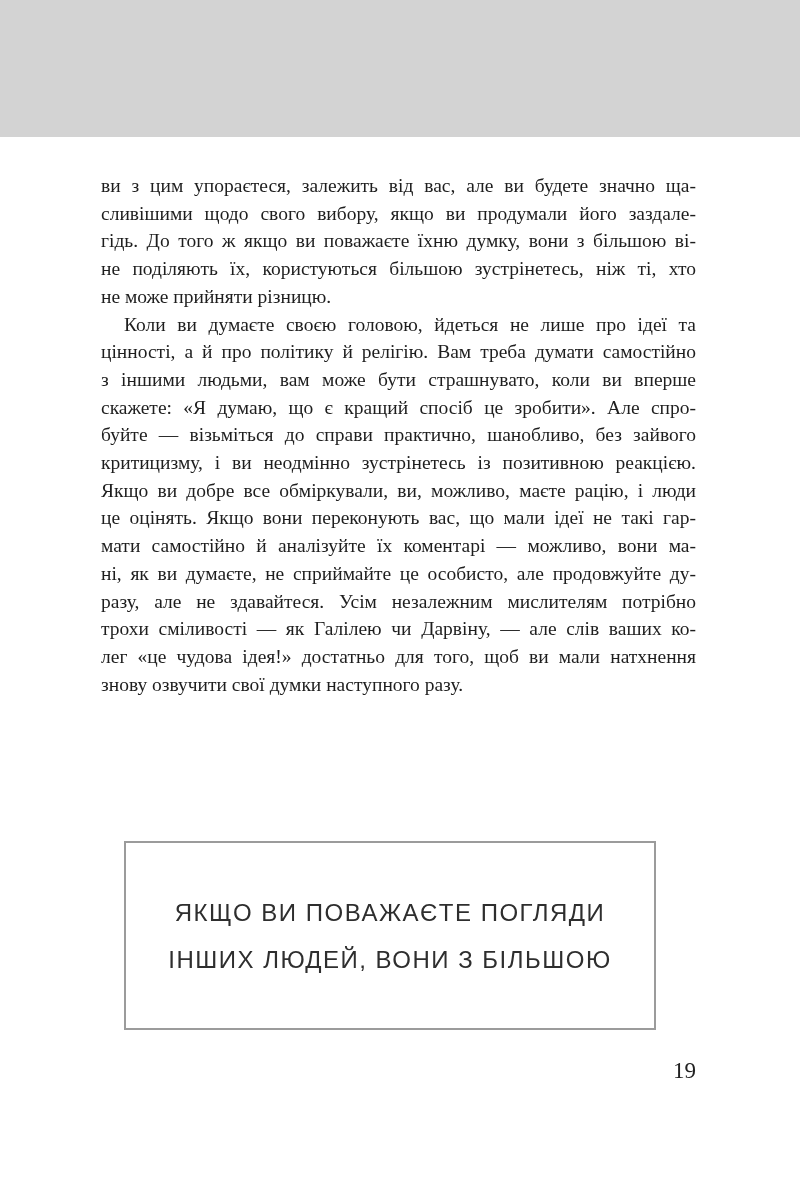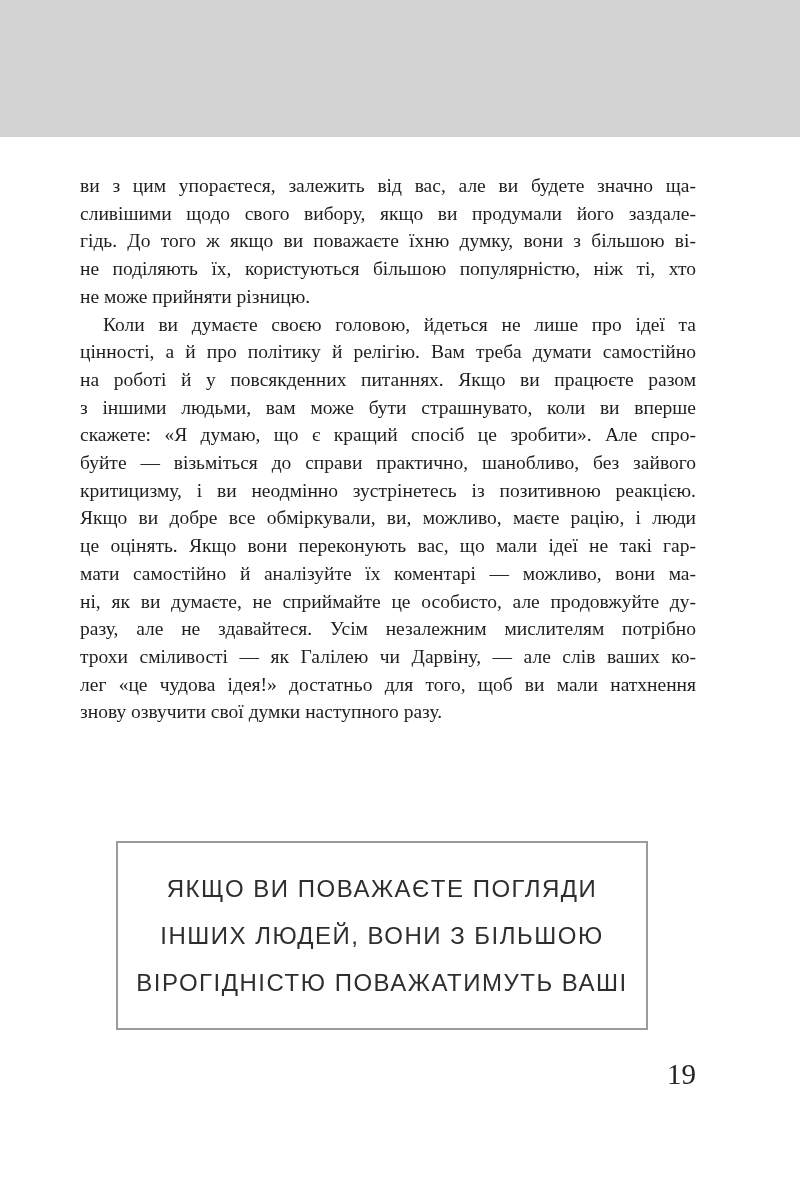--- a/index.html
+++ b/index.html
@@ -20,30 +20,31 @@
     left: 80px; top: 172px;
     width: 616px;
     color: #1e1e1e;
   }
   .line {
     font-size: 19.5px;
     line-height: 27.7px;
     text-align: justify;
     text-align-last: justify;
     white-space: normal;
+    margin-left: 21px;
   }
   .line.para-end {
     text-align-last: left;
   }
   .line.indent {
     text-indent: 23px;
   }
   .callout {
     position: absolute;
-    left: 116px; top: 841px;
+    left: 124px; top: 841px;
     width: 528px; height: 185px;
     border: 2px solid #9b9b9b;
     background: #ffffff;
     display: flex;
     flex-direction: column;
     justify-content: center;
     align-items: center;
   }
   .callout-line {
     font-family: "Liberation Sans", "DejaVu Sans", sans-serif;
@@ -53,55 +54,53 @@
     letter-spacing: 1.5px;
     color: #2e2e2e;
     text-align: center;
     white-space: nowrap;
   }
   .pagenum {
     position: absolute;
     left: 80px; top: 1058px;
     width: 616px;
     text-align: right;
-    font-size: 29px;
+    font-size: 23px;
     color: #222222;
   }
 </style>
 </head>
 <body>
 
 <div class="band"></div>
 
 <div class="textblock">
   <div class="para">
     <div class="line">ви з цим упораєтеся, залежить від вас, але ви будете значно ща-</div>
     <div class="line">сливішими щодо свого вибору, якщо ви продумали його заздале-</div>
     <div class="line">гідь. До того ж якщо ви поважаєте їхню думку, вони з більшою ві-</div>
-    <div class="line">не поділяють їх, користуються більшою популярністю, ніж ті, хто</div>
+    <div class="line">не поділяють їх, користуються більшою зустрінетесь, ніж ті, хто</div>
     <div class="line para-end">не може прийняти різницю.</div>
   </div>
   <div class="para">
     <div class="line indent">Коли ви думаєте своєю головою, йдеться не лише про ідеї та</div>
     <div class="line">цінності, а й про політику й релігію. Вам треба думати самостійно</div>
-    <div class="line">на роботі й у повсякденних питаннях. Якщо ви працюєте разом</div>
     <div class="line">з іншими людьми, вам може бути страшнувато, коли ви вперше</div>
     <div class="line">скажете: «Я думаю, що є кращий спосіб це зробити». Але спро-</div>
     <div class="line">буйте — візьміться до справи практично, шанобливо, без зайвого</div>
     <div class="line">критицизму, і ви неодмінно зустрінетесь із позитивною реакцією.</div>
     <div class="line">Якщо ви добре все обміркували, ви, можливо, маєте рацію, і люди</div>
     <div class="line">це оцінять. Якщо вони переконують вас, що мали ідеї не такі гар-</div>
     <div class="line">мати самостійно й аналізуйте їх коментарі — можливо, вони ма-</div>
     <div class="line">ні, як ви думаєте, не сприймайте це особисто, але продовжуйте ду-</div>
     <div class="line">разу, але не здавайтеся. Усім незалежним мислителям потрібно</div>
     <div class="line">трохи сміливості — як Галілею чи Дарвіну, — але слів ваших ко-</div>
     <div class="line">лег «це чудова ідея!» достатньо для того, щоб ви мали натхнення</div>
     <div class="line para-end">знову озвучити свої думки наступного разу.</div>
   </div>
 </div>
 
 <div class="callout">
   <div class="callout-line">ЯКЩО ВИ ПОВАЖАЄТЕ ПОГЛЯДИ</div>
   <div class="callout-line">ІНШИХ ЛЮДЕЙ, ВОНИ З БІЛЬШОЮ</div>
-  <div class="callout-line">ВІРОГІДНІСТЮ ПОВАЖАТИМУТЬ ВАШІ</div>
 </div>
 
 <div class="pagenum">19</div>
 
 </body></html>

